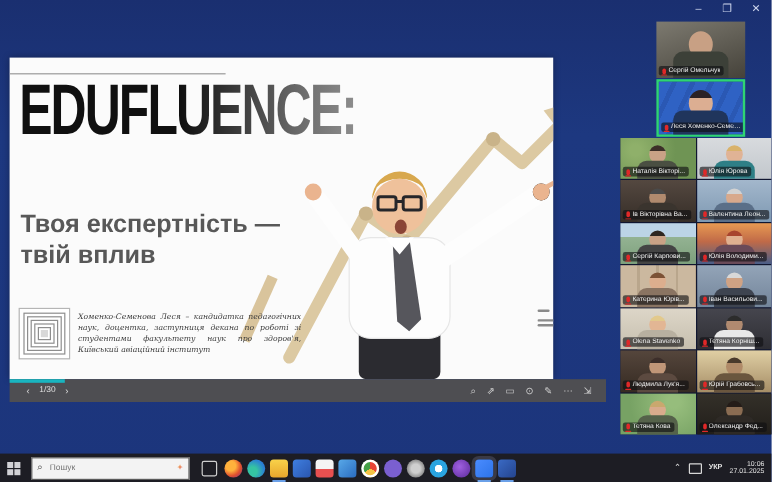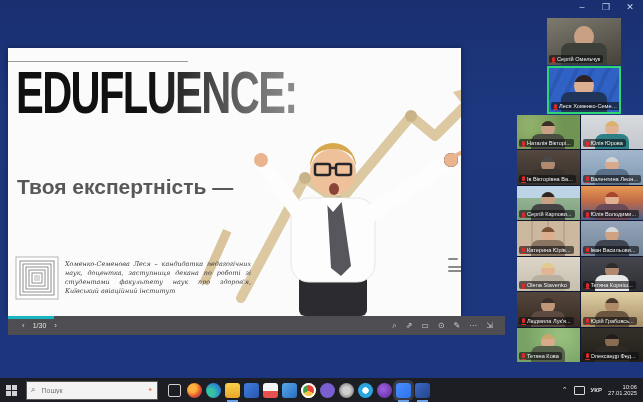--- a/index.html
+++ b/index.html
@@ -138,20 +138,21 @@
         <ellipse cx="151" cy="129" rx="5" ry="6" fill="#8a4436"></ellipse>
         <polygon points="144,138 158,138 168,206 158,216 148,208" fill="#56565c"></polygon>
         <polygon points="138,138 150,152 162,138" fill="#fff"></polygon>
       </g>
     </svg>
   </div>
 
   <div class="slide-title">EDUFLUENCE:</div>
   <div class="slide-sub">
     <div>Твоя експертність —</div>
+    <div>твій вплив</div>
   </div>
 
   <div class="logo">
     <svg width="44" height="44" viewBox="0 0 44 44">
       <rect x="1" y="1" width="42" height="42" fill="#fff" stroke="#b5b5b5"></rect>
       <g fill="none" stroke="#8e8e8e" stroke-width="1">
         <rect x="5" y="5" width="34" height="34"></rect>
           <rect x="8" y="8" width="28" height="28"></rect>
         <rect x="11" y="11" width="22" height="22"></rect>
           <rect x="14" y="14" width="16" height="16"></rect>

